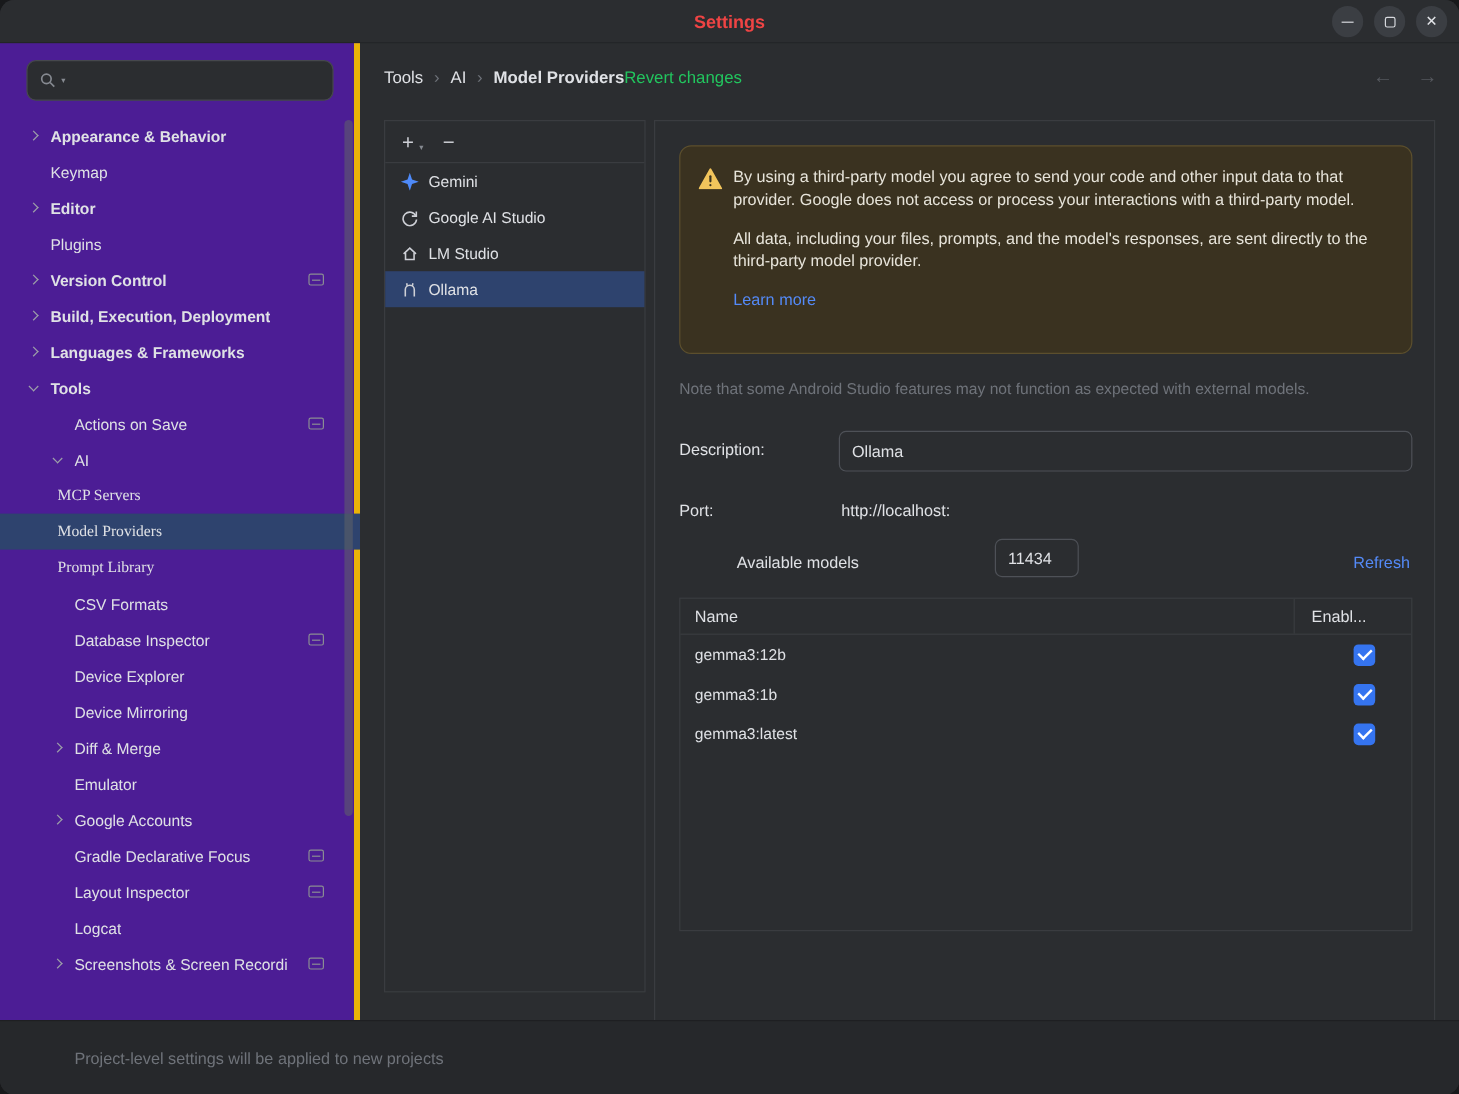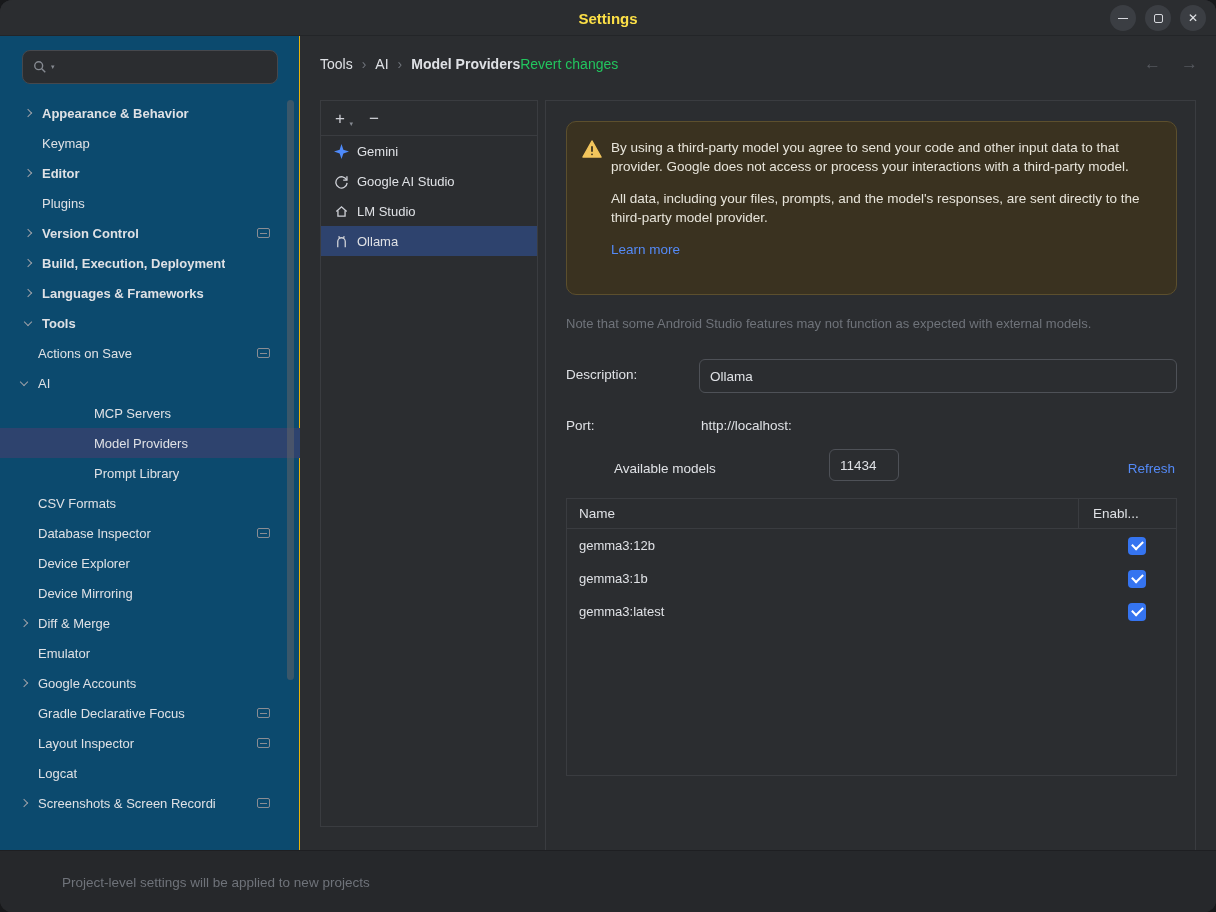--- a/index.html
+++ b/index.html
@@ -3,36 +3,36 @@
 <meta charset="utf-8">
 <style>
   * { box-sizing: border-box; margin: 0; padding: 0; }
   html,body { width:1216px; height:912px; background:#18191b; }
   body { font-family:"Liberation Sans", sans-serif; color:#dfe1e5; font-size:13px; }
   #app { position:relative; width:1216px; height:912px; background:#2b2d30; border-radius:12px; overflow:hidden; }
 
   
   .titlebar { position:absolute; left:0; top:0; width:1216px; height:36px; background:#2b2d30; border-bottom:1px solid #232528; }
   .title { position:absolute; left:0; right:0; top:0; height:36px; display:flex; align-items:center; justify-content:center;
-           font-size:15px; font-weight:700; color:#fde047; }
+           font-size:15px; font-weight:700; color:#ef4444; }
   .winctl { position:absolute; right:10px; top:5px; display:flex; gap:9px; }
   .winbtn { width:26px; height:26px; border-radius:50%; background:#3b3e43; display:flex; align-items:center; justify-content:center; color:#d6d8dd; }
   .glyph-min { width:10px; border-top:1.6px solid #d6d8dd; display:block; }
   .glyph-max { width:9px; height:9px; border:1.5px solid #d6d8dd; border-radius:2px; display:block; }
   .glyph-close { font-size:12px; line-height:1; color:#e3e5e9; }
 
   
-  .sidebar { position:absolute; left:0; top:36px; width:300px; height:814px; background:#0c4a6e; border-right:1px solid #eab308; }
+  .sidebar { position:absolute; left:0; top:36px; width:300px; height:814px; background:#4c1d95; border-right:5px solid #eab308; }
   .searchbox { position:absolute; left:22px; top:14px; width:256px; height:34px; border:1px solid #46484d; border-radius:8px;
                display:flex; align-items:center; padding:0 10px; gap:4px; background:#2b2d30; }
   .searchbox input { flex:1; background:transparent; border:none; outline:none; color:#dfe1e5; font-size:13px; font-family:inherit; }
   .mini-caret { font-size:7px; color:#868a91; }
   .tree { position:absolute; left:0; top:62px; width:300px; }
   .trow { height:30px; display:flex; align-items:center; padding-right:8px; cursor:default; white-space:nowrap; }
-  .ind0 { padding-left:20px; } .ind1 { padding-left:16px; } .ind2 { padding-left:72px; }
+  .ind0 { padding-left:20px; } .ind1 { padding-left:40px; } .ind2 { padding-left:26px;font-family:Liberation Serif, serif; }
   .chev { width:16px; height:16px; flex:none; display:inline-flex; align-items:center; justify-content:center; margin-right:6px; }
   .chev::before { content:""; width:5px; height:5px; border-right:1.6px solid #9da0a8; border-bottom:1.6px solid #9da0a8; transform:rotate(-45deg); }
   .chev-down::before { transform:rotate(45deg); margin-top:-2px; }
   .no-chev::before { content:none; }
   .tlabel { font-size:13px; color:#dfe1e5; overflow:hidden; }
   .bold .tlabel { font-weight:700; }
   .trow.selected { background:#2e436e; }
   .trail-icon { margin-left:auto; margin-right:22px; width:13px; height:10px; border:1.3px solid #8a8d93; border-radius:2px; position:relative; flex:none; }
   .trail-icon::after { content:""; position:absolute; left:2px; right:2px; top:4px; height:1.3px; background:#8a8d93; }
   .vscroll { position:absolute; left:287px; top:64px; width:7px; height:580px; background:#606368; opacity:.55; border-radius:4px; }

